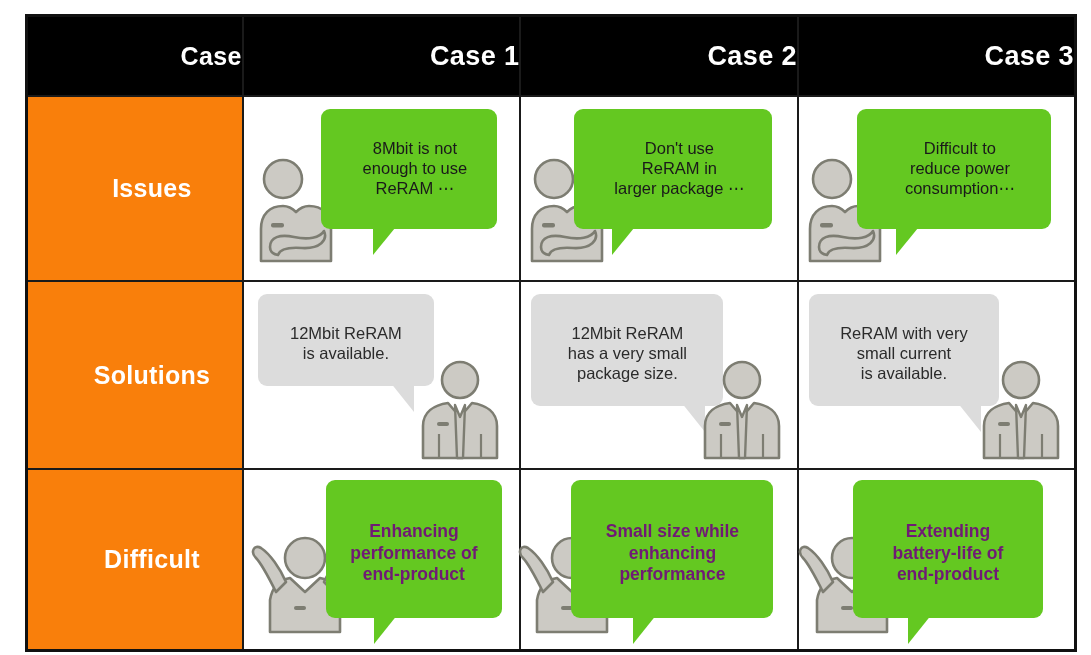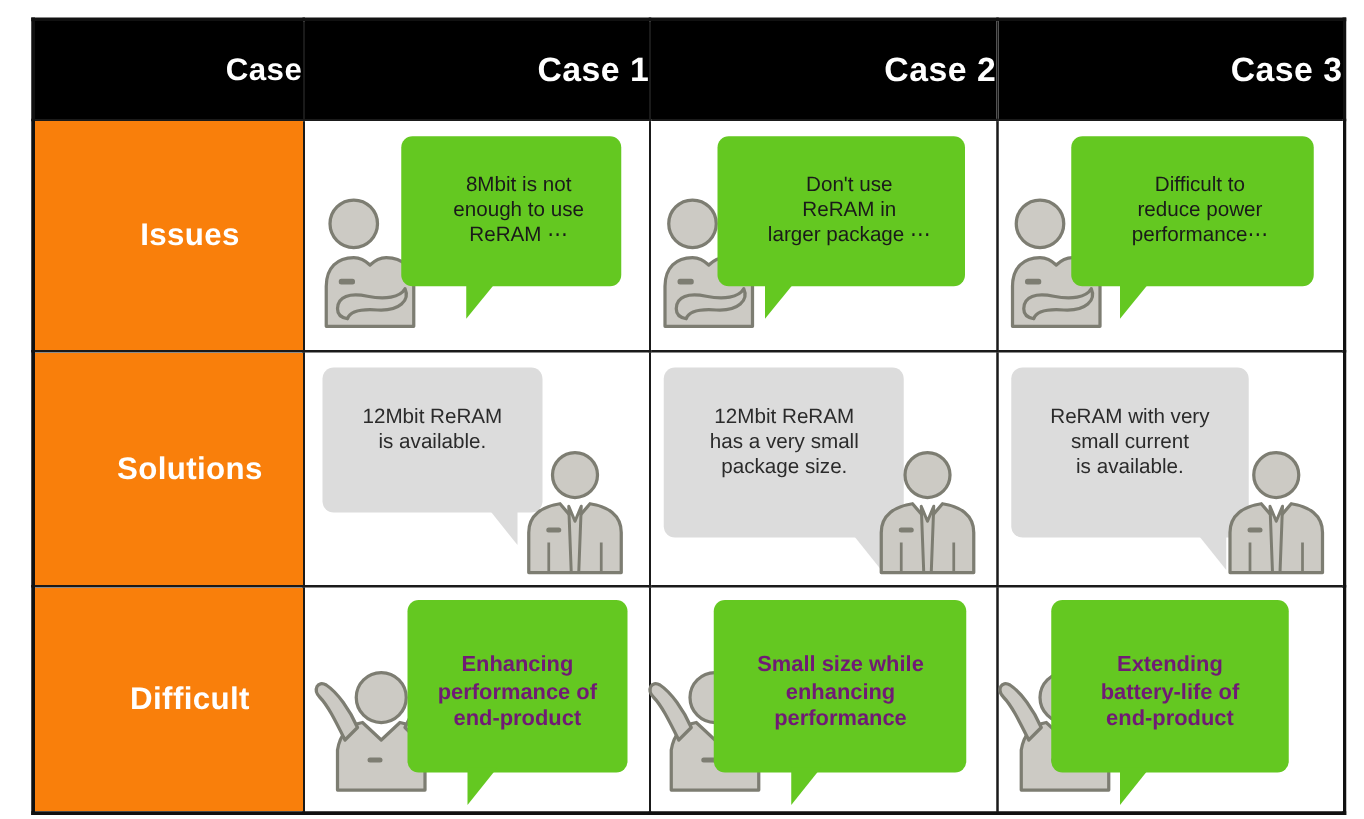--- a/index.html
+++ b/index.html
@@ -130,21 +130,21 @@
     border-right: 24px solid transparent;
     border-top: 30px solid #64c821;
   }
 
   
   .bubble.grey {
     background: #dcdcdc;
     color: #2b2b2b;
     font-size: 16.5px;
     font-weight: normal;
-    padding: 9px 12px 26px 12px;
+    padding: 9px 12px 2px 12px;
   }
   .bubble.grey .tail {
     border-left: 24px solid transparent;
     border-right: 0 solid transparent;
     border-top: 30px solid #dcdcdc;
   }
 
   
   .figure {
     position: absolute;
@@ -230,21 +230,21 @@
               <circle cx="25" cy="22" r="19" fill="#cccac4" stroke="#7d7d72" stroke-width="2.6"></circle>
               <path d="M3 104 L3 72 C3 57 12 49 25 49 C30 49 34 51 38 55
                        C42 51 46 49 51 49 C64 49 73 57 73 72 L73 104 Z" fill="#cccac4" stroke="#7d7d72" stroke-width="2.6" stroke-linejoin="round"></path>
               <rect x="13" y="66" width="13" height="4.5" rx="2" fill="#7d7d72"></rect>
               <path d="M12 90 C12 80 22 77 36 80 C50 83 62 81 66 74
                        C70 83 62 92 44 91 C30 90 22 92 20 98 C14 97 12 94 12 90 Z" fill="#cccac4" stroke="#7d7d72" stroke-width="2.6" stroke-linejoin="round"></path>
             </svg>
             <div class="bubble green" style="left:58px; top:12px; width:194px;">
               <span>Difficult to
 reduce power
-performance⋯</span>
+consumption⋯</span>
               <span class="tail" style="left:39px;"></span>
             </div>
           </div>
         </td>
       </tr>
 
       <tr class="row-solutions">
         <td class="label-cell">
           <span class="label-text">Solutions</span>
         </td>
@@ -361,21 +361,21 @@
             <svg class="figure" style="left:-2px; top:62px;" width="110" height="102" viewBox="0 0 110 102">
               <circle cx="55" cy="26" r="20" fill="#cccac4" stroke="#7d7d72" stroke-width="2.6"></circle>
               <path d="M40 46 C28 48 22 56 20 68 L20 100 L90 100 L90 68
                        C88 56 82 48 70 46 L55 60 Z" fill="#cccac4" stroke="#7d7d72" stroke-width="2.6" stroke-linejoin="round"></path>
               <path d="M26 60 C18 44 12 32 6 26 C0 20 4 12 11 16
                        C20 22 30 36 36 50 Z" fill="#cccac4" stroke="#7d7d72" stroke-width="2.6" stroke-linejoin="round"></path>
               <path d="M84 60 C92 44 98 32 104 26 C110 20 106 12 99 16
                        C90 22 80 36 74 50 Z" fill="#cccac4" stroke="#7d7d72" stroke-width="2.6" stroke-linejoin="round"></path>
               <rect x="44" y="74" width="12" height="4" rx="2" fill="#7d7d72"></rect>
             </svg>
-            <div class="bubble green-bold" style="left:42px; top:10px; width:190px;">
+            <div class="bubble green-bold" style="left:54px; top:10px; width:190px;">
               <span>Extending
 battery-life of
 end-product</span>
               <span class="tail" style="left:55px;"></span>
             </div>
           </div>
         </td>
       </tr>
 
     </tbody>

